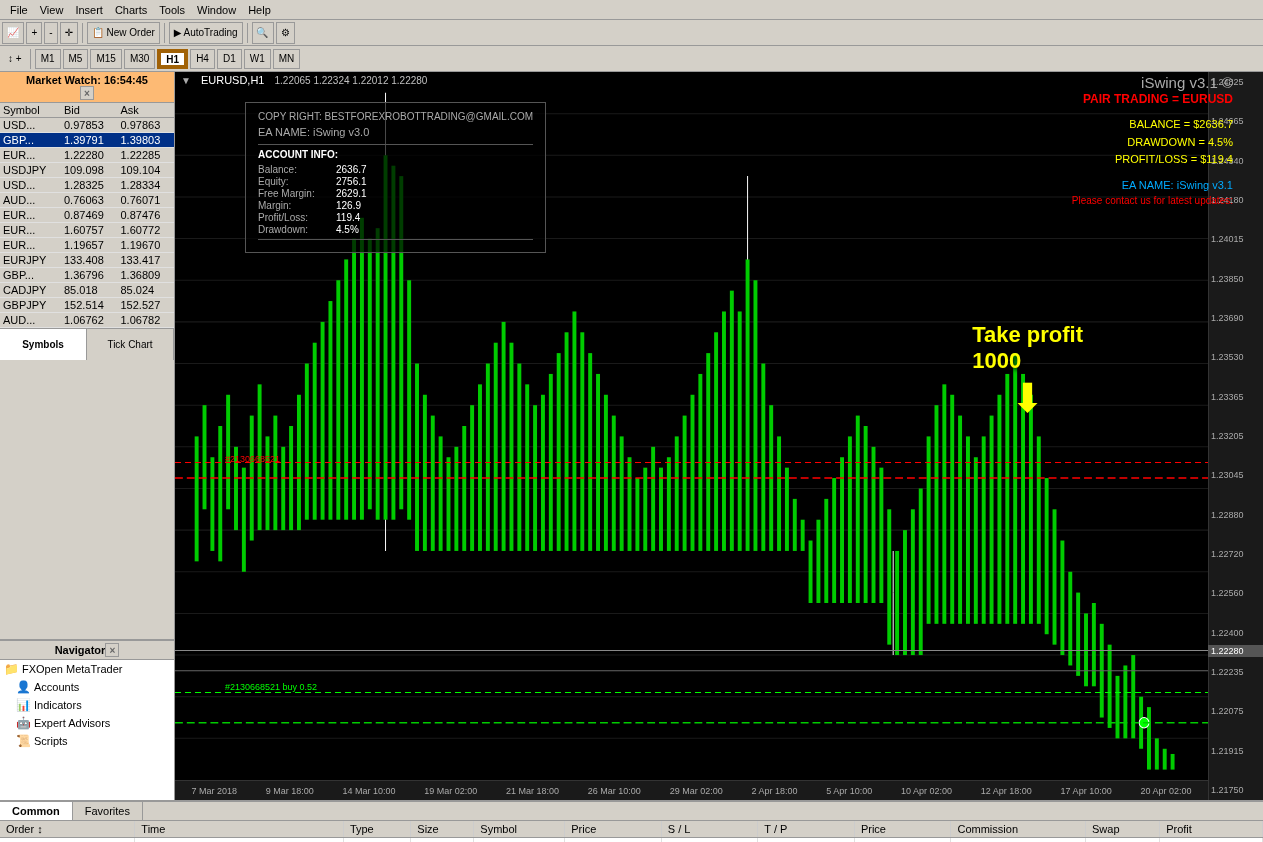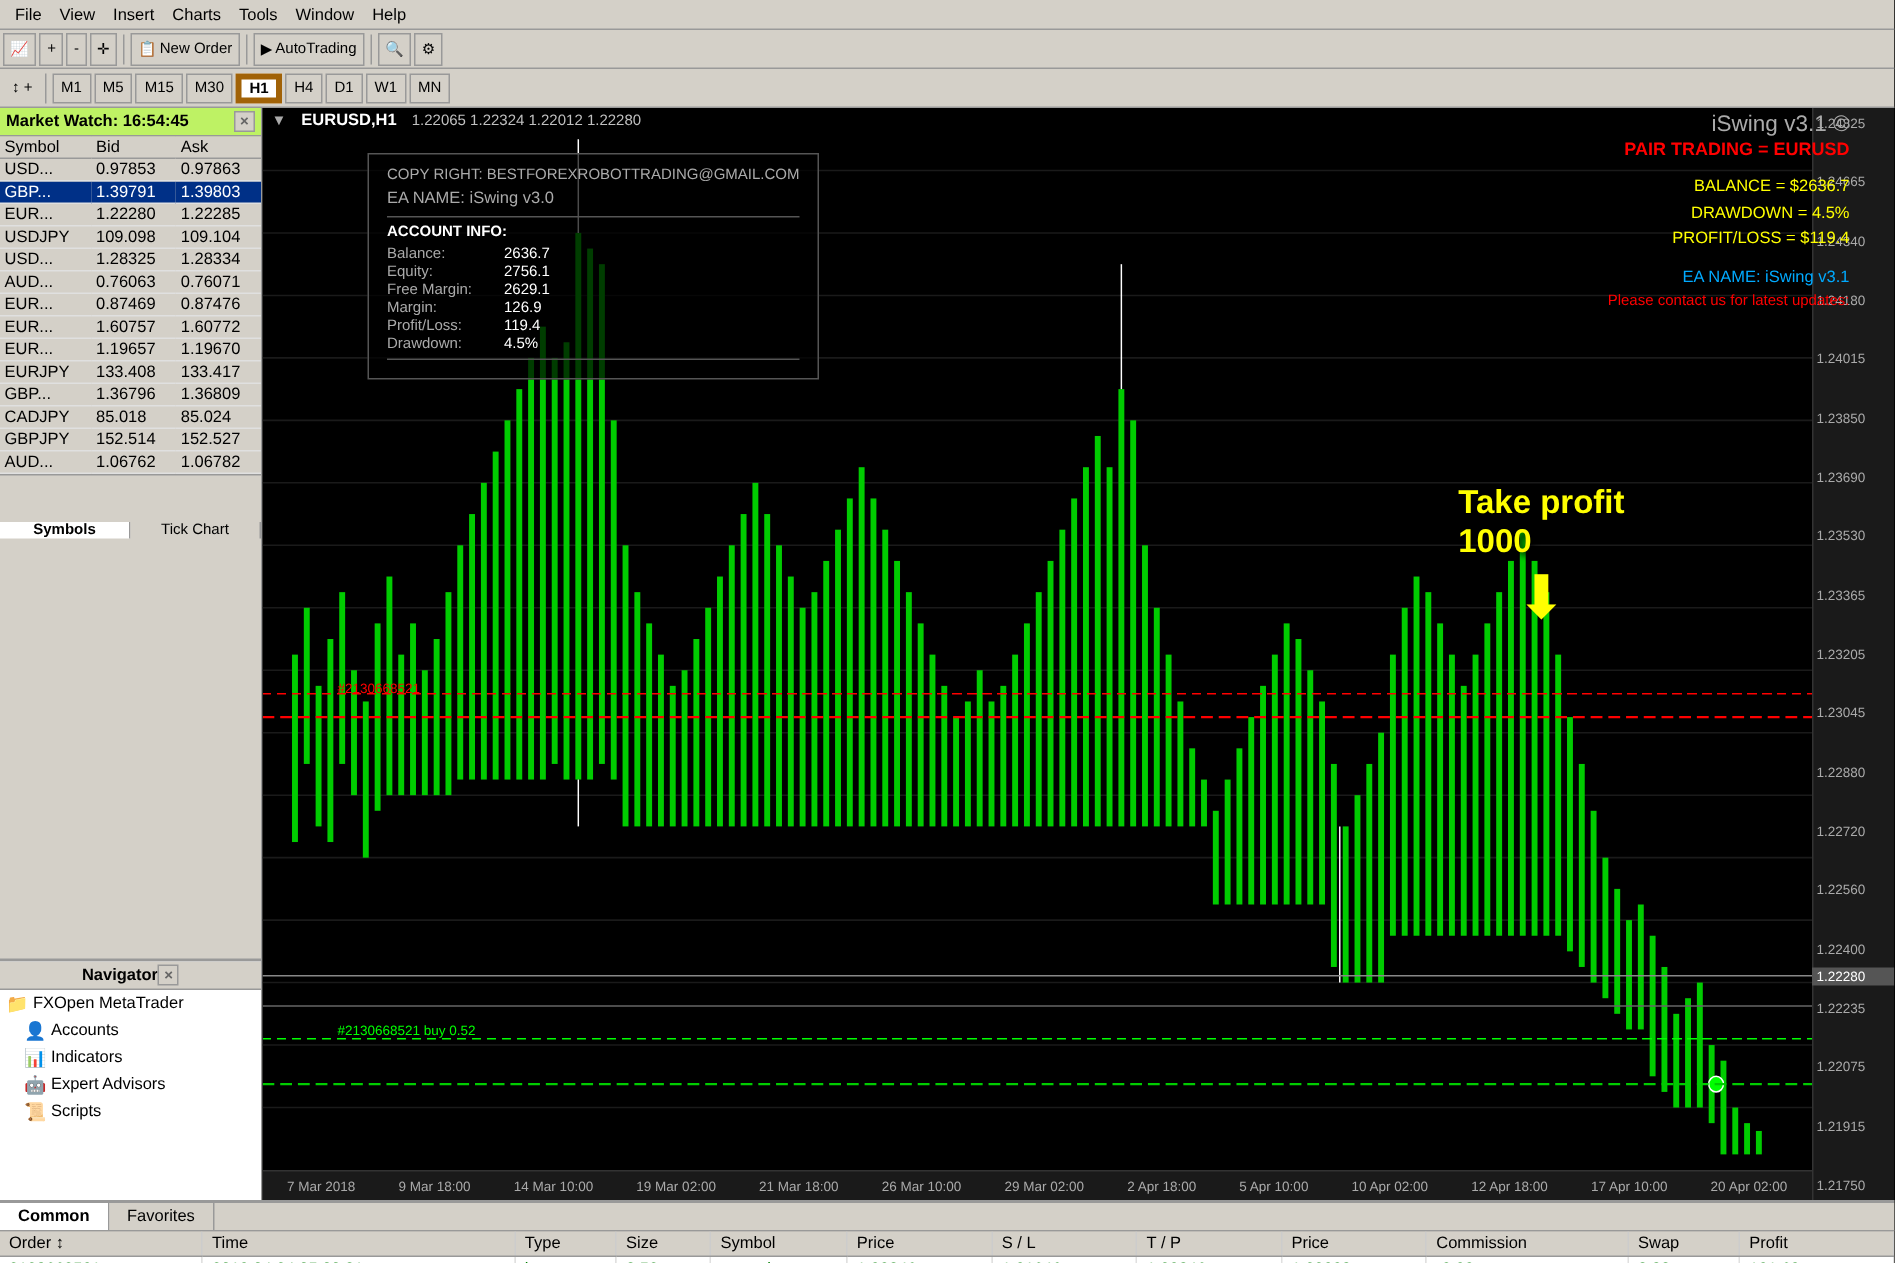--- a/index.html
+++ b/index.html
@@ -87,29 +87,30 @@
       height: 100%;
     }
 
     
     .market-watch {
       flex: 1;
       border-bottom: 1px solid #999;
       overflow: hidden;
     }
     .panel-header {
-      background: #bef264;
+      background: #fdba74;
       border-bottom: 1px solid #999;
       padding: 2px 4px;
       display: flex;
       justify-content: space-between;
       align-items: center;
       font-size: 11px;
       color: #000;
       font-weight: bold;
+      flex-direction: column;
     }
     .close-btn {
       cursor: pointer;
       font-size: 12px;
       color: #666;
       border: 1px solid #999;
       background: #d4d0c8;
       width: 14px;
       height: 14px;
       display: flex;
@@ -136,27 +137,26 @@
       border-bottom: 1px solid #e0e0e0;
     }
     .mw-table tr.selected td { background: #003087; color: #fff; }
     .mw-tabs {
       display: flex;
       border-top: 1px solid #999;
     }
     .mw-tab {
       flex: 1;
       text-align: center;
-      padding: 0;
+      padding: 10px;
       font-size: 10px;
       color: #000;
       cursor: pointer;
       border-right: 1px solid #999;
       background: #d4d0c8;
-      margin-top: 31px;
     }
     .mw-tab.active { background: #fff; font-weight: bold; }
 
     
     .navigator {
       border-top: 1px solid #999;
       background: #fff;
       overflow: auto;
     }
     .nav-header {
@@ -197,21 +197,21 @@
       left: 0;
       right: 0;
       padding: 2px 6px;
       font-size: 11px;
       color: #fff;
       display: flex;
       align-items: center;
       gap: 10px;
       z-index: 10;
     }
-    .chart-symbol { color: #fff; font-weight: bold; }
+    .chart-symbol { color: #fff; font-weight: normal; }
     .chart-prices { color: #c0c0c0; font-size: 10px; }
 
     
     .info-box {
       position: absolute;
       top: 30px;
       left: 70px;
       background: rgba(0,0,0,0.7);
       border: 1px solid #555;
       padding: 8px 12px;

